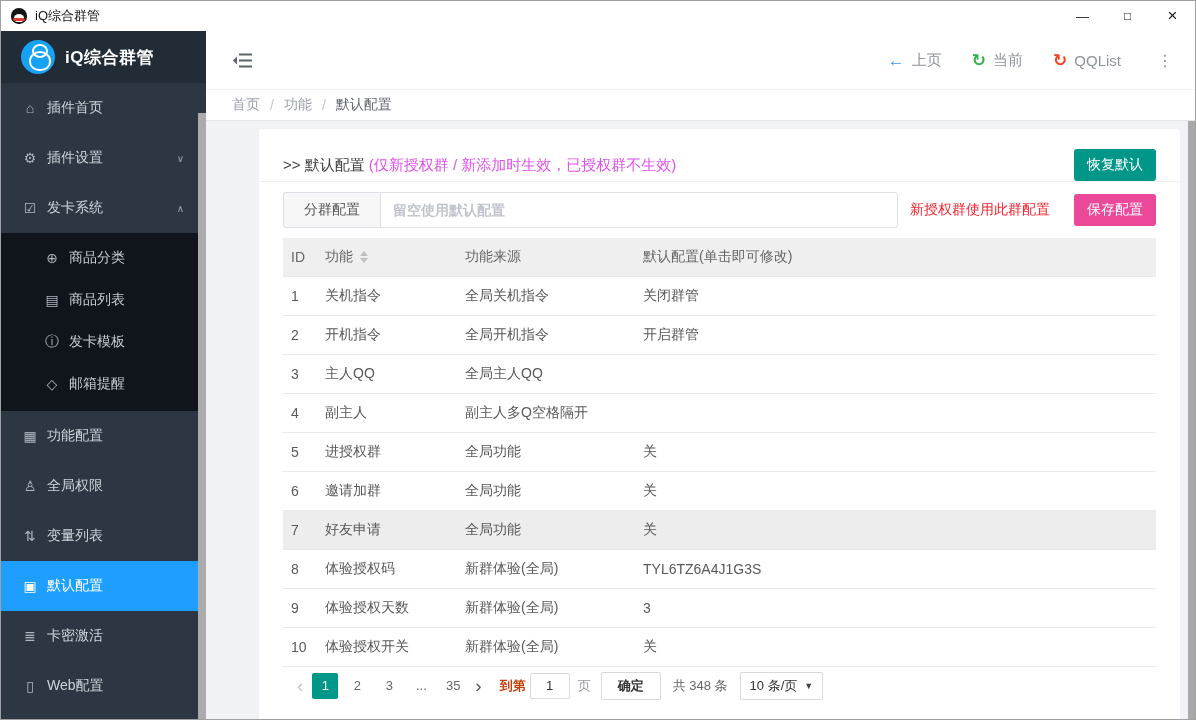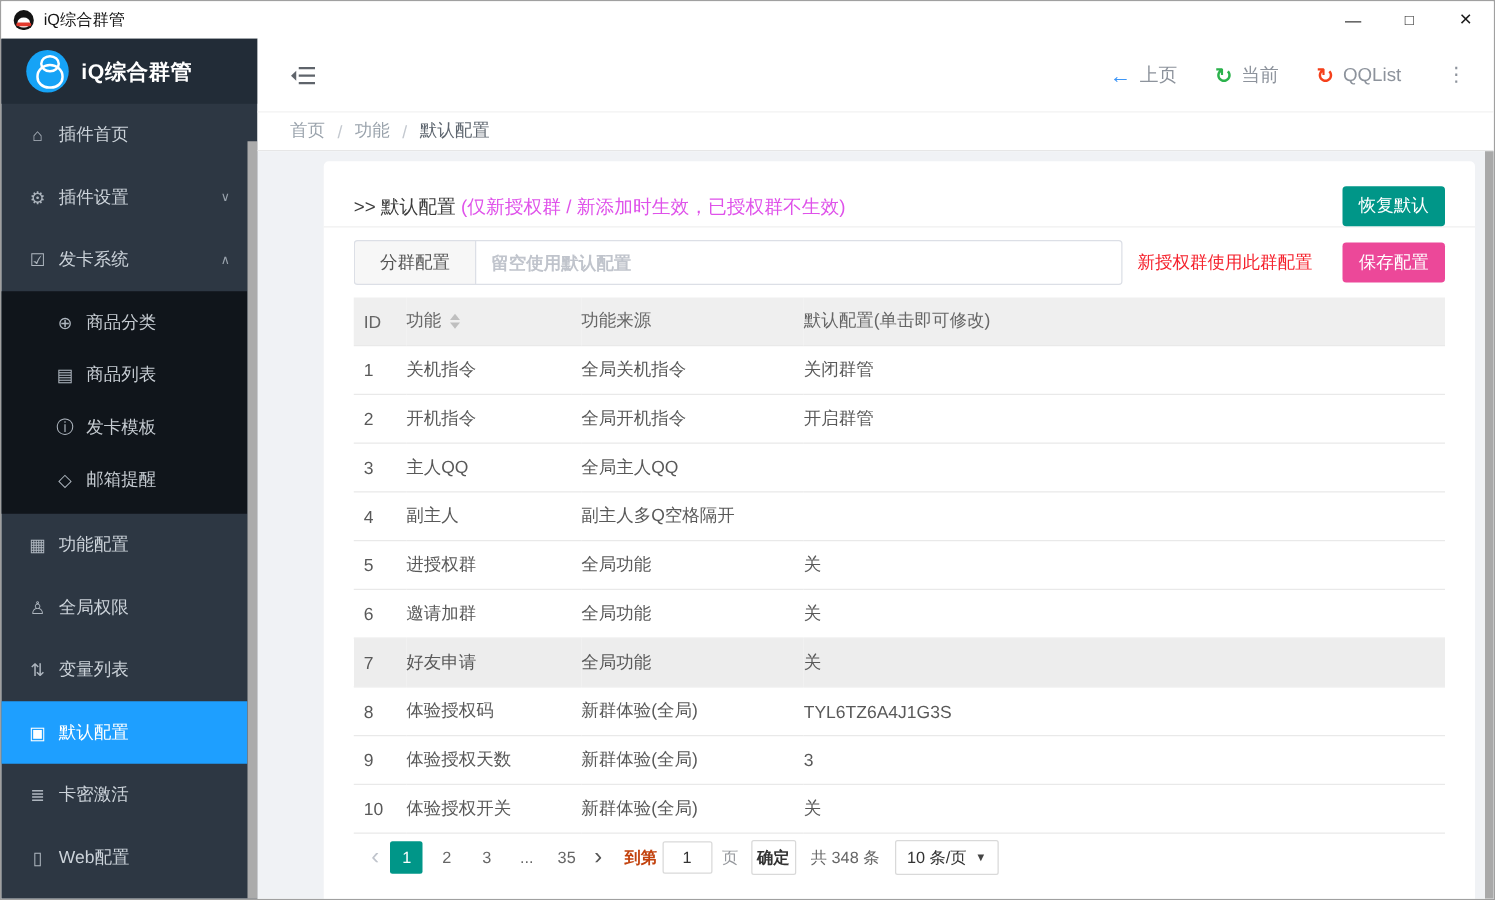--- a/index.html
+++ b/index.html
@@ -86,21 +86,21 @@
   .pager { display:flex; align-items:center; margin-top:4px; height:30px; font-size:13px; color:#666; padding-left:8px; }
   .pg-arrow { font-size:19px; line-height:1; padding:0 6px; cursor:pointer; }
   .pg-prev { color:#c0c4cc; }
   .pg-next { color:#555; }
   .pg-num { min-width:26px; height:26px; display:flex; align-items:center; justify-content:center; border-radius:2px; margin:0 3px; cursor:pointer; }
   .pg-num.active { background:#009688; color:#fff; }
   .pg-ellipsis { cursor:default; }
   .goto-label { color:#c2410c; margin:0 4px 0 12px;font-weight:bold; }
   .goto-input { width:40px; height:26px; border:1px solid #d9d9d9; border-radius:2px; text-align:center; font-size:13px; color:#333; outline:none; font-family:inherit; }
   .page-word { color:#95989d; margin:0 10px 0 8px; }
-  .btn-confirm { height:28px; padding:0 4px; border:1px solid #d9d9d9; border-radius:2px; background:#fff; font-weight:bold; color:#333; font-size:13px; display:flex; align-items:center; cursor:pointer; font-family:inherit; }
+  .btn-confirm { height:28px; padding:0 16px; border:1px solid #d9d9d9; border-radius:2px; background:#fff; font-weight:bold; color:#333; font-size:13px; display:flex; align-items:center; cursor:pointer; font-family:inherit; }
   .total { margin:0 12px; color:#666; }
   .size-select { height:28px; border:1px solid #d9d9d9; border-radius:2px; padding:0 9px; display:flex; align-items:center; gap:7px; color:#333; cursor:pointer; }
   .size-caret { font-size:9px; color:#444; }
 </style>
 </head>
 <body>
 
 <div class="window">
 
   <div class="titlebar">

